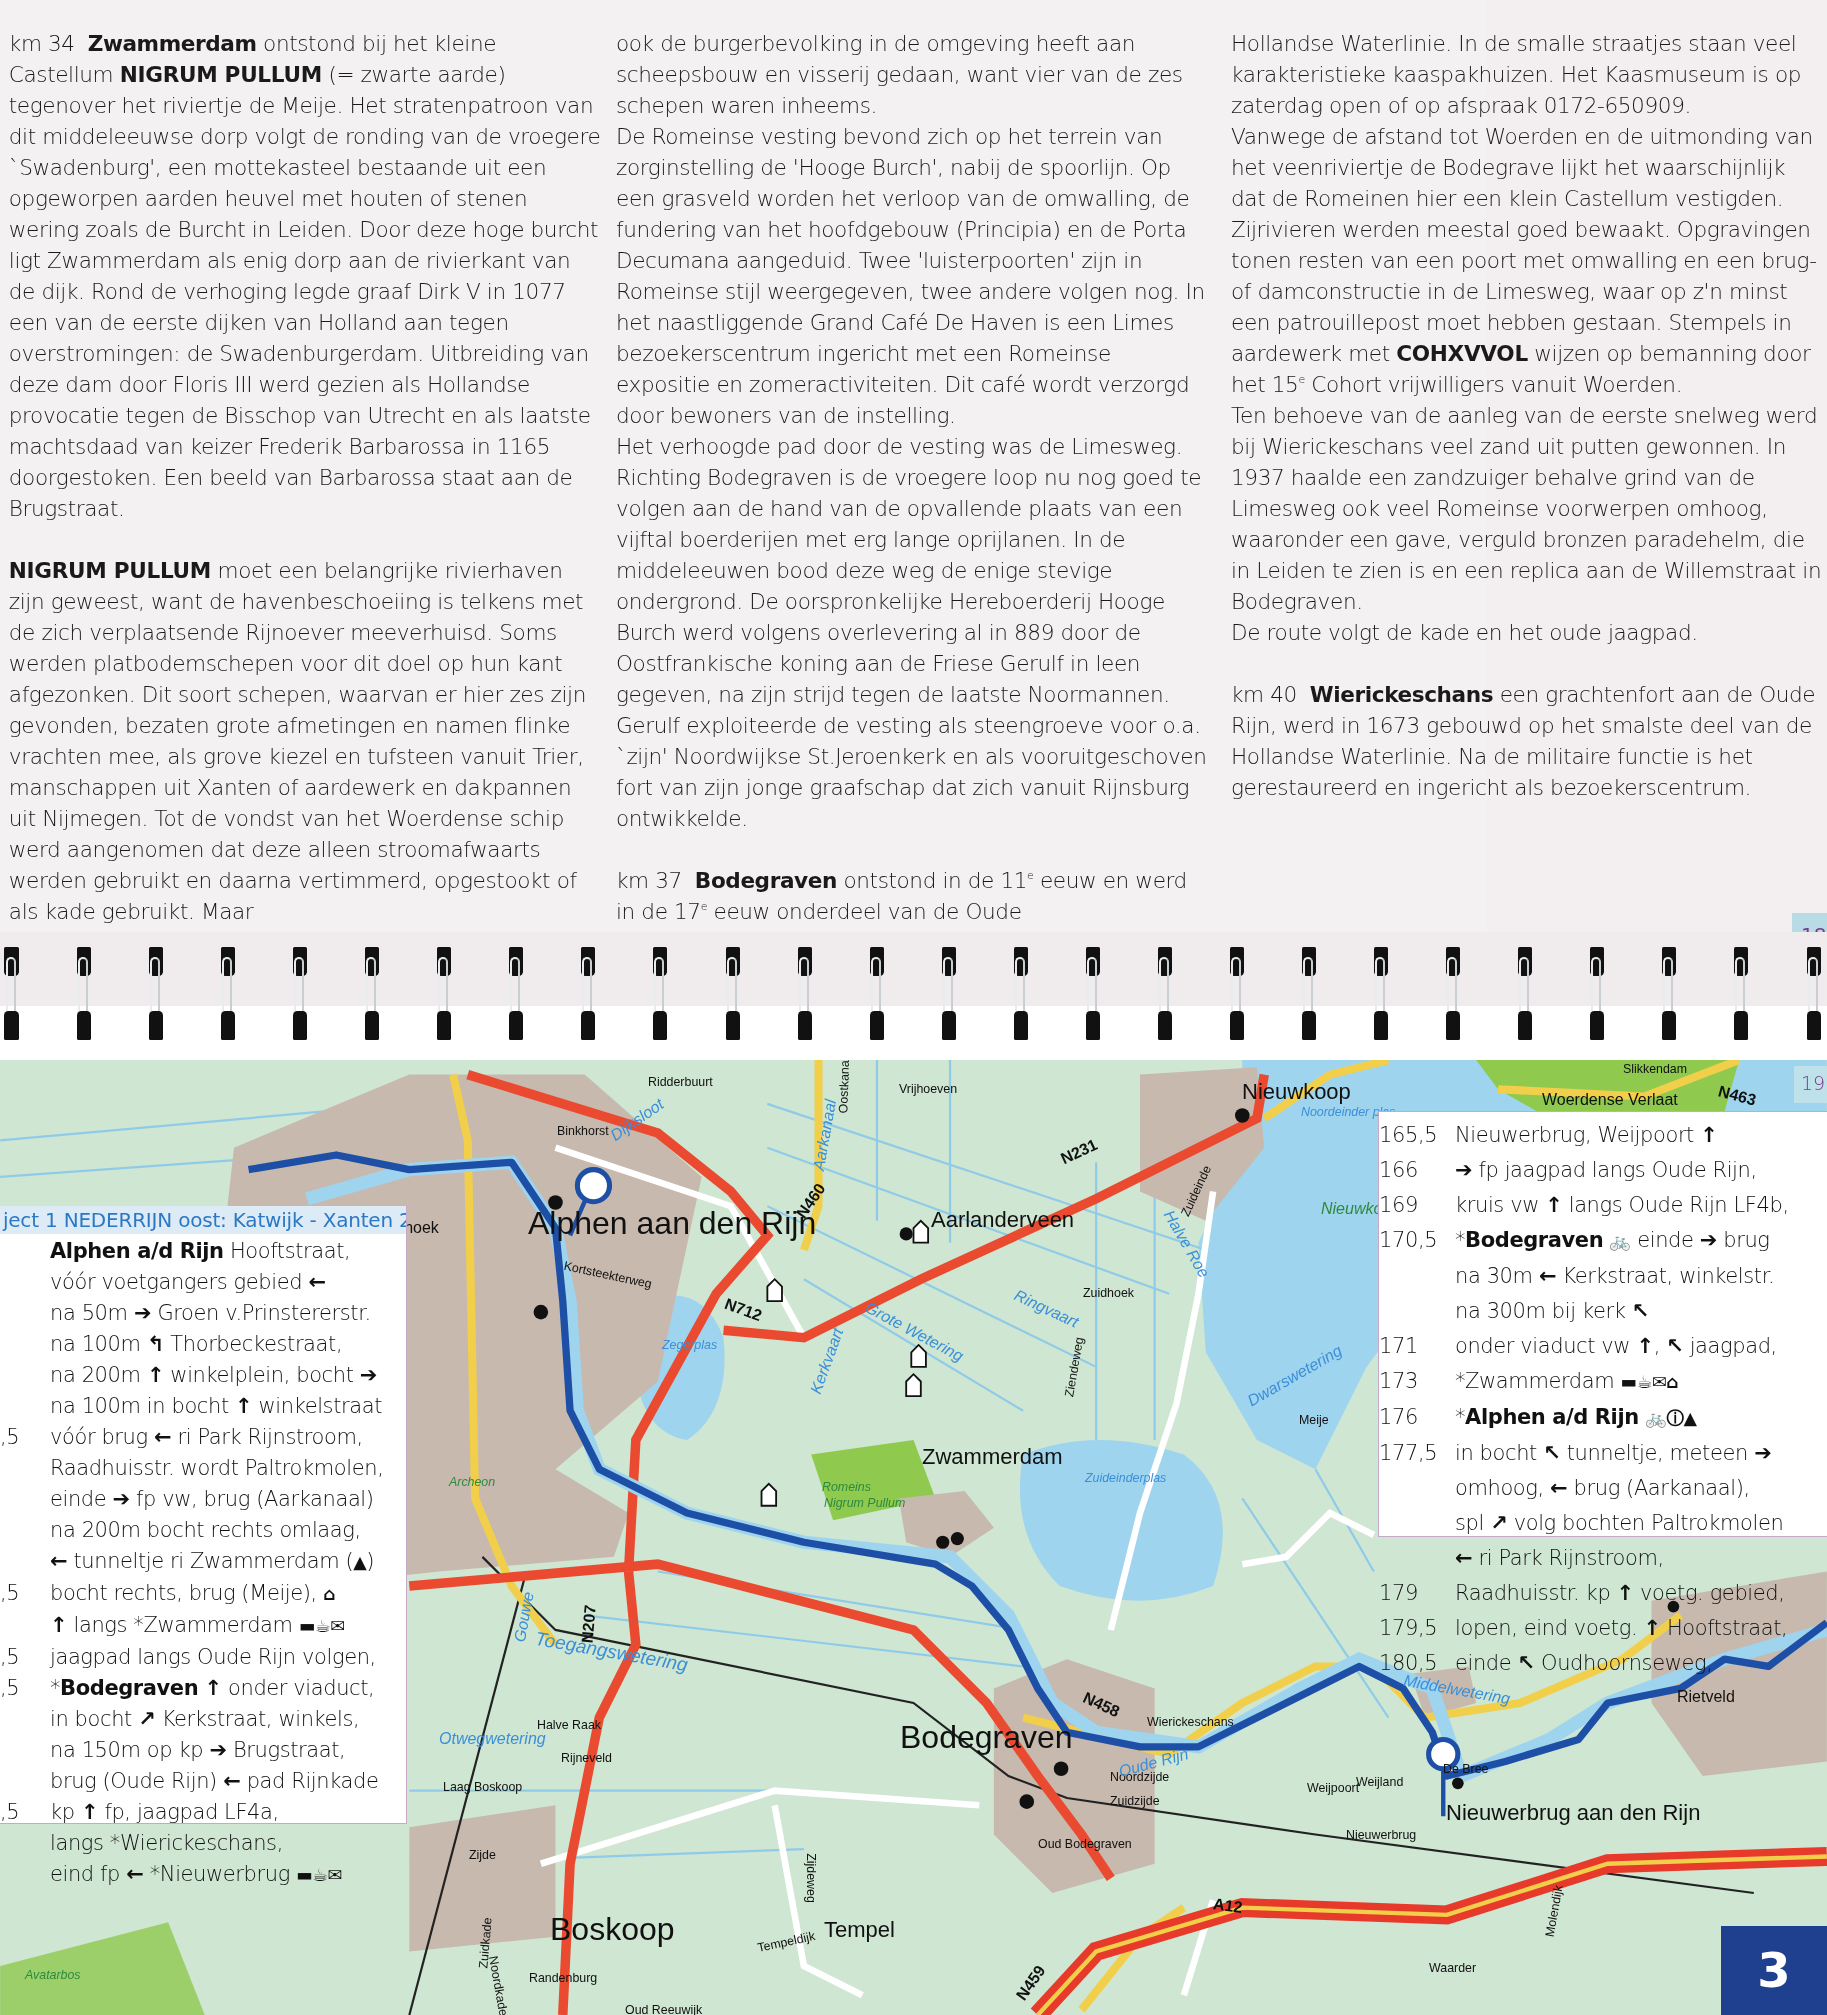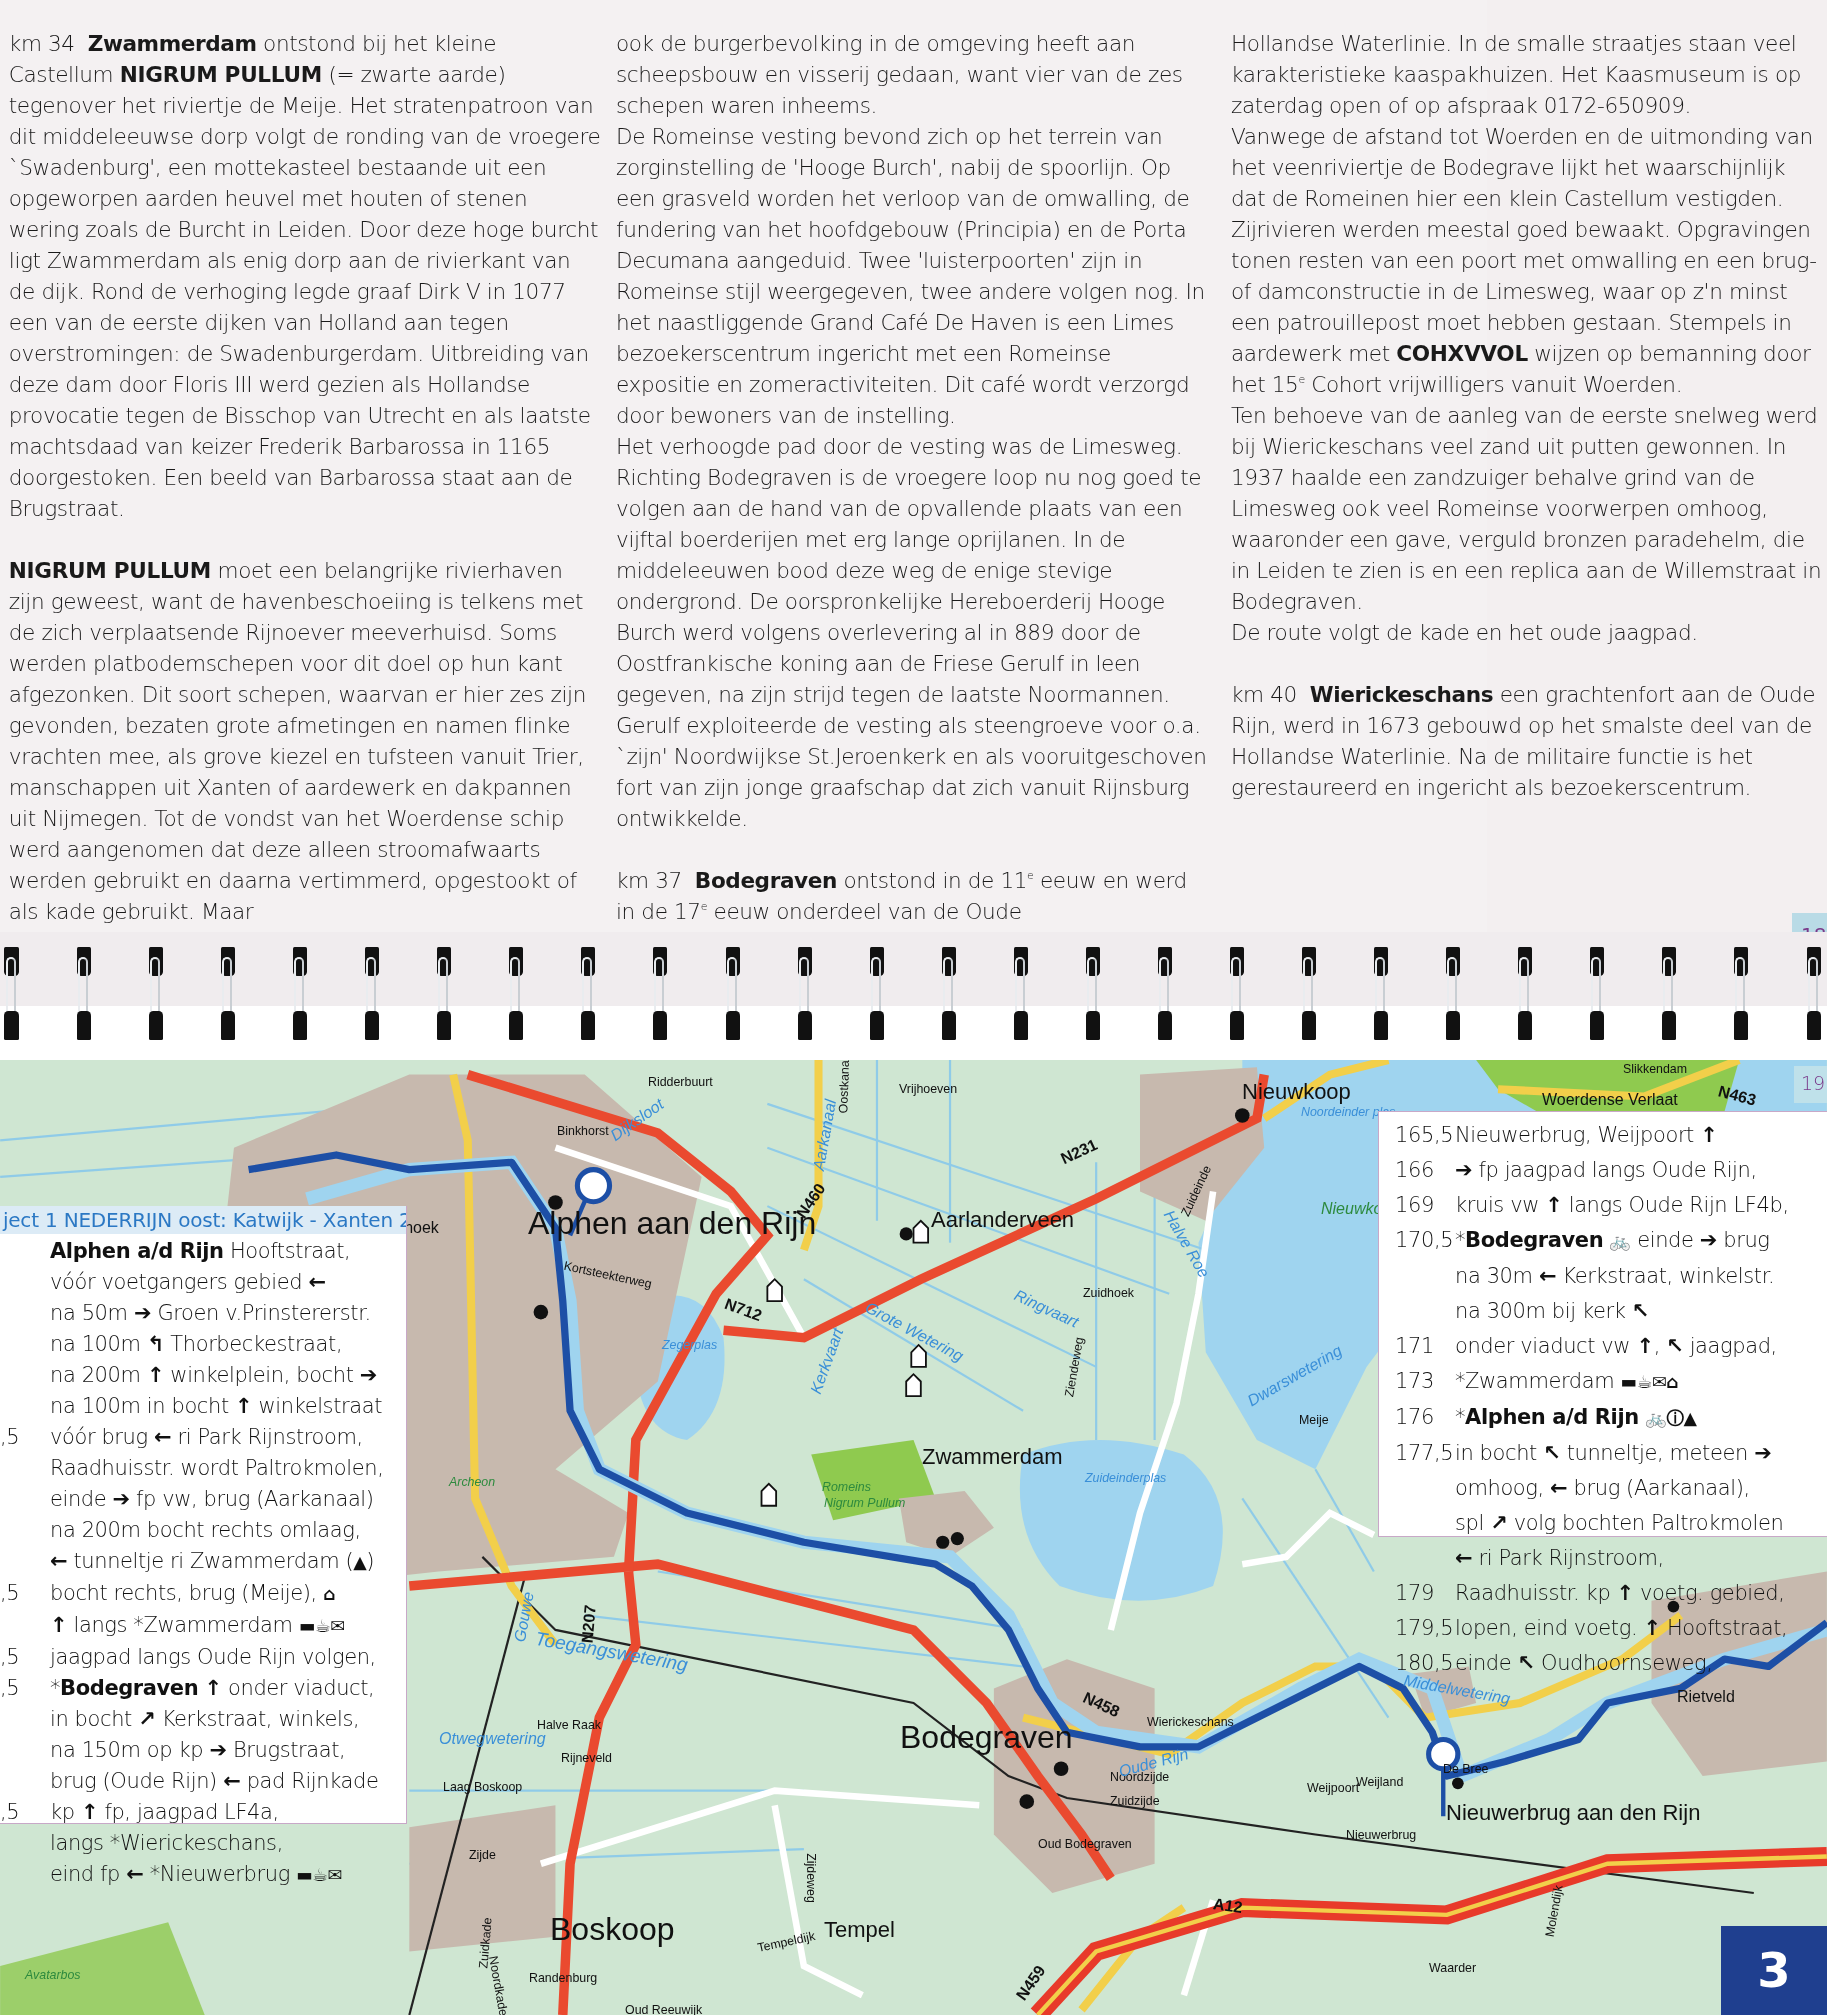--- a/index.html
+++ b/index.html
@@ -49,21 +49,21 @@
   .route-box .txt { display: inline-block; }
   .route-box .b { font-weight: bold; }
   .route-box .ar { font-weight: bold; font-family: "DejaVu Sans", sans-serif; }
   .route-box .ic { font-weight: bold; font-size: 17.5px; }
 
   .left-box { left: 0; top: 146px; width: 407px; height: 618px; border-right: 1.5px solid #c8a8c8; border-bottom: 1.5px solid #c8a8c8; }
   .left-box .header { height: 28px; background: #dcebf6; color: #2b78c4; font-size: 20px; line-height: 28px; padding-left: 2.9px; white-space: nowrap; font-weight: normal; letter-spacing: -0.2px; overflow: hidden; }
   .left-box .rows { padding-top: 1.5px; }
   .left-box .km { width: 50px; text-align: left; padding-left: 0; }
   .right-box { left: 1378px; top: 51px; width: 449px; height: 426px; padding-top: 5.8px; border-left: 1.5px solid #c8a8c8; border-bottom: 1.5px solid #c8a8c8; border-top: 1.5px solid #c8a8c8; }
-  .right-box .km { width: 76px; padding-left: 16px; }
+  .right-box .km { width: 76px; }
   .right-box .row { line-height: 35px; }
 </style>
 </head>
 <body>
 
 <div class="page-top">
 
   <div class="col col1">
     <p><span>km 34</span>&nbsp;&nbsp;<span class="b">Zwammerdam</span><span> ontstond bij het kleine Castellum </span><span class="sc">NIGRUM PULLUM</span><span> (= zwarte aarde) tegenover het riviertje de Meije. Het stratenpatroon van dit middeleeuwse dorp volgt de ronding van de vroegere `Swadenburg', een mottekasteel bestaande uit een opgeworpen aarden heuvel met houten of stenen wering zoals de Burcht in Leiden. Door deze hoge burcht ligt Zwammerdam als enig dorp aan de rivierkant van de dijk. Rond de verhoging legde graaf Dirk V in 1077 een van de eerste dijken van Holland aan tegen overstromingen: de Swadenburgerdam. Uitbreiding van deze dam door Floris III werd gezien als Hollandse provocatie tegen de Bisschop van Utrecht en als laatste machtsdaad van keizer Frederik Barbarossa in 1165 doorgestoken. Een beeld van Barbarossa staat aan de Brugstraat.</span></p>
     <p class="gap"><span class="sc">NIGRUM PULLUM</span><span> moet een belangrijke rivierhaven zijn geweest, want de havenbeschoeiing is telkens met de zich verplaatsende Rijnoever meeverhuisd. Soms werden platbodemschepen voor dit doel op hun kant afgezonken. Dit soort schepen, waarvan er hier zes zijn gevonden, bezaten grote afmetingen en namen flinke vrachten mee, als grove kiezel en tufsteen vanuit Trier, manschappen uit Xanten of aardewerk en dakpannen uit Nijmegen. Tot de vondst van het Woerdense schip werd aangenomen dat deze alleen stroomafwaarts werden gebruikt en daarna vertimmerd, opgestookt of als kade gebruikt. Maar</span></p>

